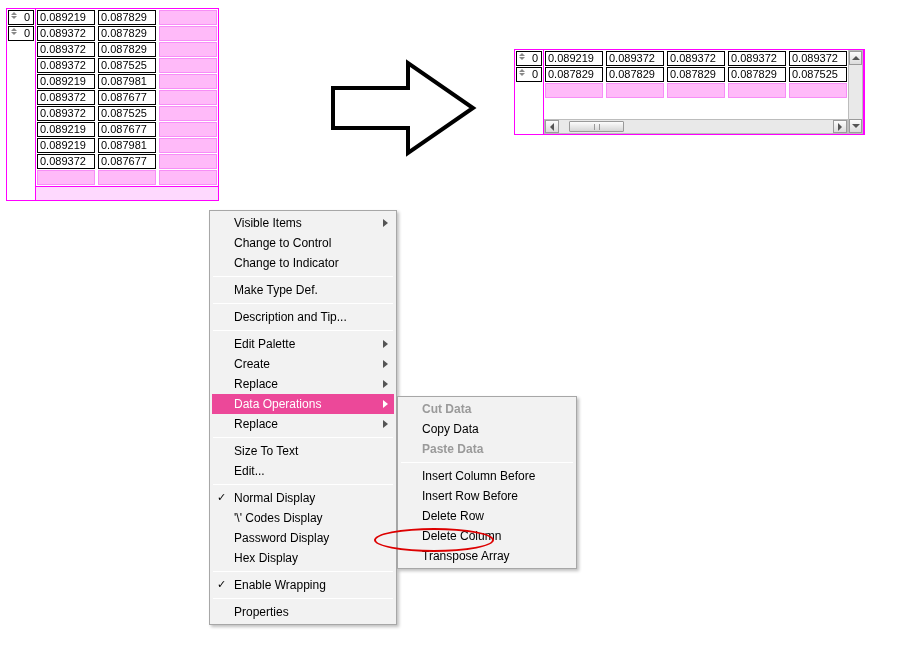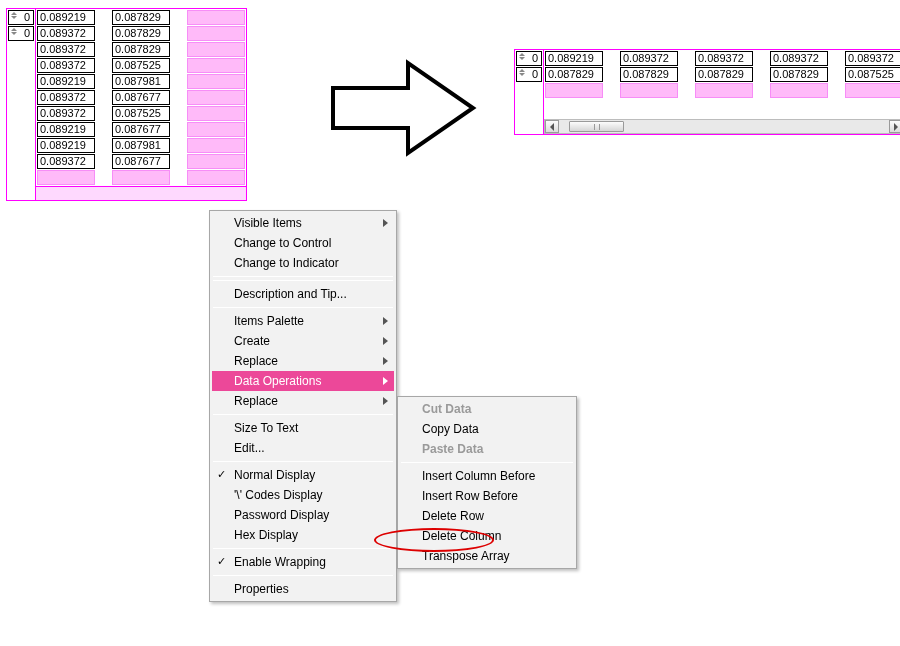--- a/index.html
+++ b/index.html
@@ -60,21 +60,21 @@
   }
 
   .data-area {
     padding: 1px;
     display: flex;
     flex-direction: column;
     gap: 1px;
   }
   .data-row {
     display: flex;
-    gap: 17px;
+    gap: 3px;
   }
   .cell {
     width: 58px;
     height: 15px;
     border: 1px solid #000;
     background: #fff;
     padding: 0 2px;
     font-size: 11px;
     line-height: 13px;
     overflow: hidden;
@@ -356,24 +356,25 @@
       </div>
     </div>
   </div>
 </div>
 
 <div class="ctx" id="ctx-main" style="left:181px; top:210px; width:188px;">
     <div class="ctx-item"><span>Visible Items</span><span class="sub"></span></div>
     <div class="ctx-item"><span>Change to Control</span></div>
     <div class="ctx-item"><span>Change to Indicator</span></div>
     <div class="sep"></div>
+    <div class="ctx-item"><span>Make Type Def.</span></div>
     <div class="sep"></div>
     <div class="ctx-item"><span>Description and Tip...</span></div>
     <div class="sep"></div>
-    <div class="ctx-item"><span>Items Palette</span><span class="sub"></span></div>
+    <div class="ctx-item"><span>Edit Palette</span><span class="sub"></span></div>
     <div class="ctx-item"><span>Create</span><span class="sub"></span></div>
     <div class="ctx-item"><span>Replace</span><span class="sub"></span></div>
     <div class="ctx-item hl"><span>Data Operations</span><span class="sub"></span></div>
     <div class="ctx-item"><span>Replace</span><span class="sub"></span></div>
     <div class="sep"></div>
     <div class="ctx-item"><span>Size To Text</span></div>
     <div class="ctx-item"><span>Edit...</span></div>
     <div class="sep"></div>
     <div class="ctx-item"><span>Normal Display</span><span class="chk">✓</span></div>
     <div class="ctx-item"><span>'\' Codes Display</span></div>

